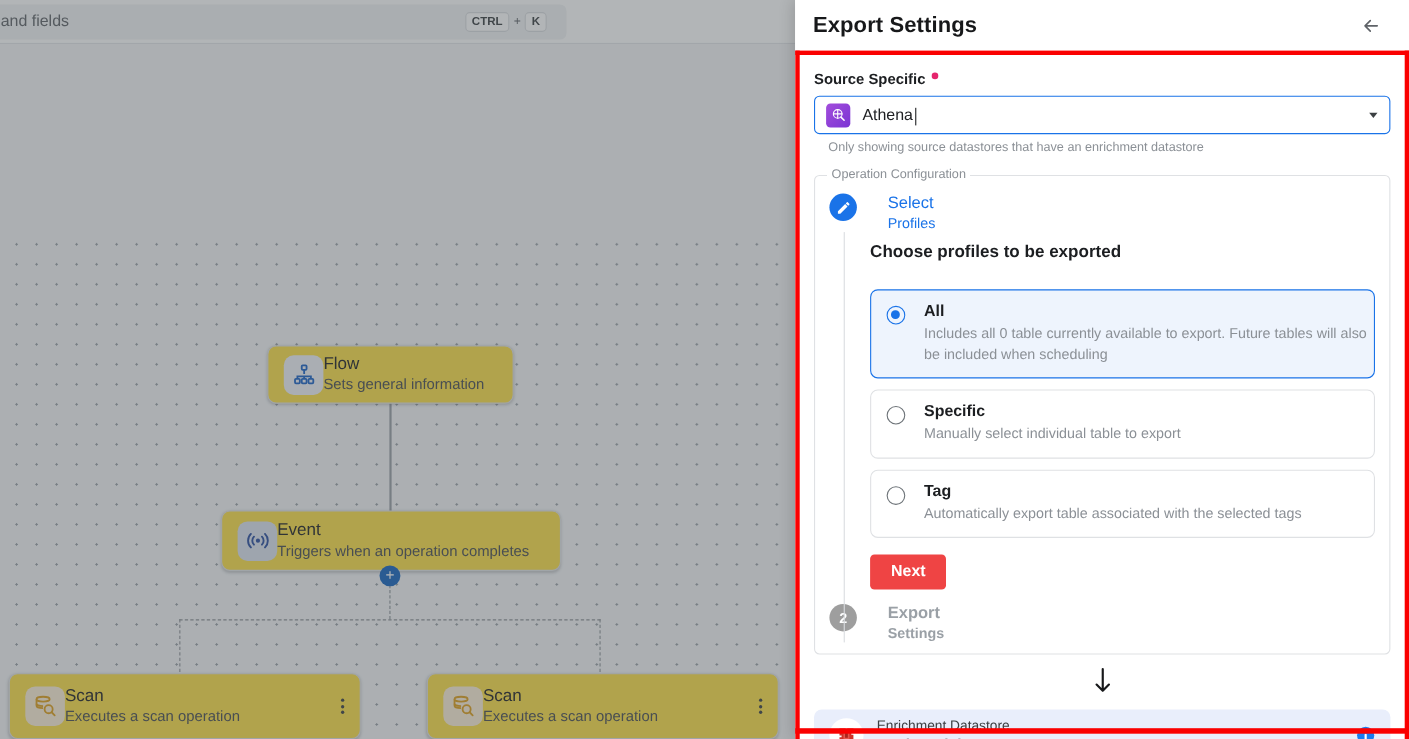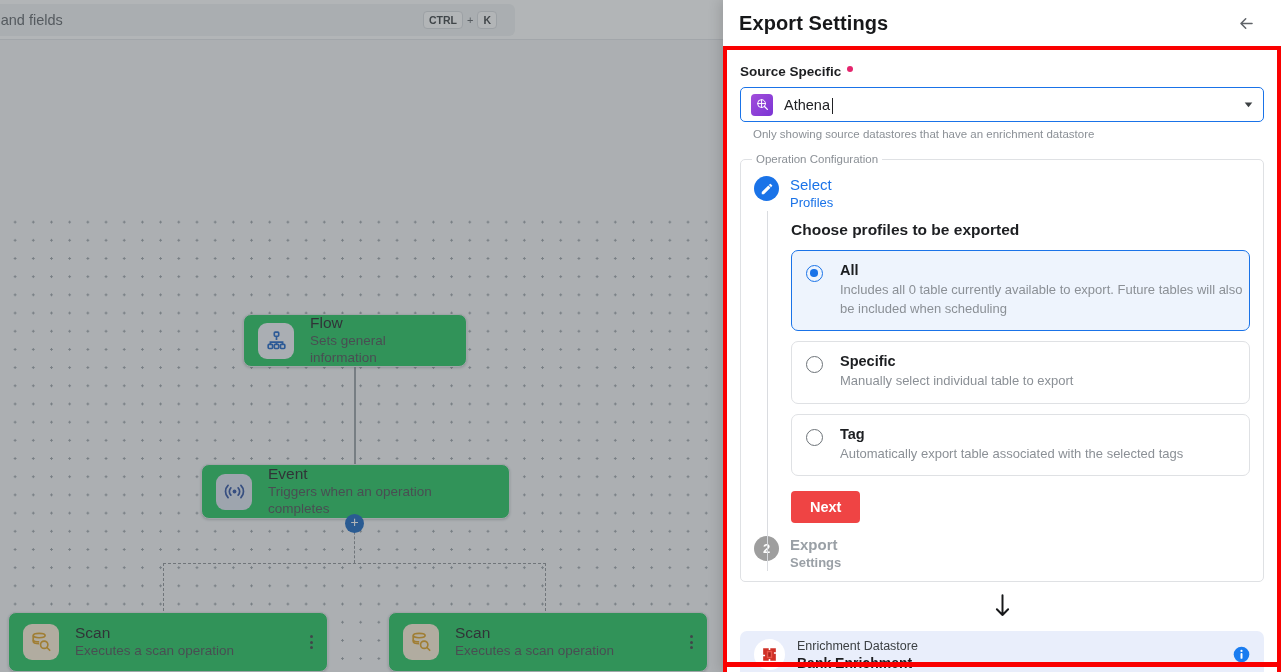--- a/index.html
+++ b/index.html
@@ -49,25 +49,25 @@
   }
   .edge-dash {
     position: absolute; border-left: 1.8px dashed #8d9296;
   }
   .dash-h {
     position: absolute; border-top: 1.8px dashed #8d9296;
   }
 
   .node {
     position: absolute;
-    background: #22c55e;
+    background: #fde047;
     border: 1px solid #e1e3e6;
     border-radius: 8px;
     box-shadow: 0 1px 3px rgba(60,64,67,.16), 0 1px 2px rgba(60,64,67,.1);
-    display: flex; align-items: center; gap: 16px;
+    display: flex; align-items: center; gap: 0;
     padding: 10px 14px;
   }
   .node-ico {
     width: 36px; height: 36px; border-radius: 9px;
     display: flex; align-items: center; justify-content: center;
     flex: 0 0 auto;
   }
   .ico-flow { background: #f1f3f8; }
   .ico-event { background: #dde3f0; }
   .ico-scan { background: #fdf0d8; }
@@ -155,41 +155,41 @@
   
   .opfield {
     margin-top: 13px; border: 1px solid #dfe1e4; border-radius: 5px;
     padding: 6px 0 10px 0; position: relative;
   }
   .opfield > legend {
     font-size: 11.5px; color: #8b9096; margin-left: 11px; padding: 0 4px;
   }
 
   .stepper { position: relative; padding: 4px 0 0 0; }
-  .step-row { display: flex; gap: 11px; padding-left: 13px; }
+  .step-row { display: flex; gap: 28px; padding-left: 13px; }
   .step-dot {
     width: 25px; height: 25px; border-radius: 50%; flex: 0 0 auto;
     display: flex; align-items: center; justify-content: center;
     margin-top: 1px;
   }
   .dot-active { background: #1a73e8; color: #fff; }
   .dot-inactive { background: #9e9e9e; color: #fff; font-size: 13px; font-weight: bold; }
   .step-lbl { line-height: 1.26; padding-top: 1px; }
   .step-lbl .l1 { font-size: 15px; display: block; }
   .step-lbl .l2 { font-size: 13px; display: block; }
   .step-active .l1, .step-active .l2 { color: #1a73e8; }
   .step-muted .l1, .step-muted .l2 { color: #9aa0a6; font-weight: bold; }
 
   .step-connector {
     position: absolute; left: 25.5px; top: 40px; bottom: 0;
     width: 1px; background: #dadce0;
   }
   .step-content { padding: 10px 13px 4px 50px; }
   .choose-h {
-    font-size: 15.5px; font-weight: bold; color: #1c1e21; margin-bottom: 11px;
+    font-size: 15.5px; font-weight: bold; color: #1c1e21; margin-bottom: 24px;
   }
 
   .opt {
     border: 1px solid #dfe1e4; border-radius: 7px;
     padding: 11px 0 12px 14px;
     display: flex; gap: 17px; margin-bottom: 10px;
     background: #fff;
   }
   .opt.selected { border: 1.6px solid #1a73e8; background: #eef4fd; }
   .radio {

